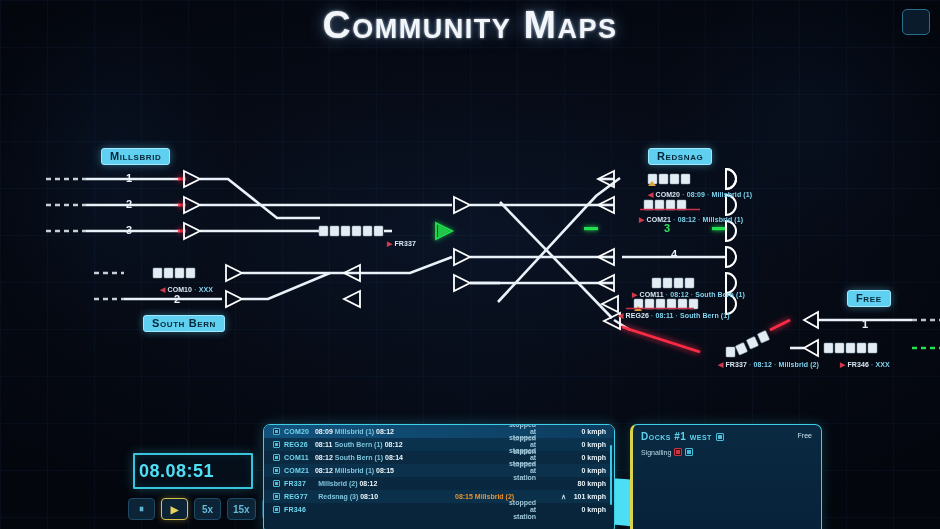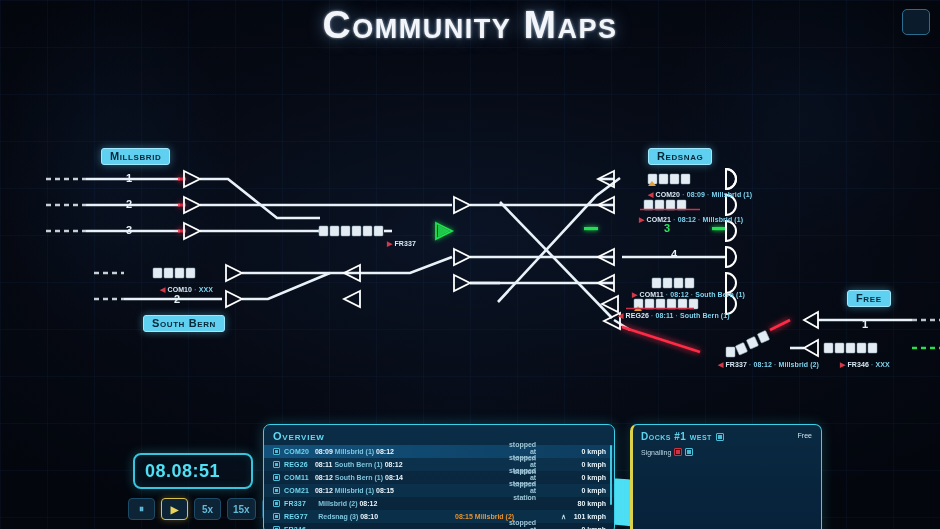--- a/index.html
+++ b/index.html
@@ -69,24 +69,24 @@
   .pnum{
     position:absolute; font-size:11px; font-weight:700;
     color:#e7f1f8;
   }
   .pnum.green{ color:#2ee25f; }
 
   
   #clockbox{
     position:absolute; left:133px; top:453px;
     width:120px; height:36px;
-    border:2px solid #37c6de; border-radius:8px;
+    border:2px solid #37c6de; border-radius:1px;
     background:rgba(6,18,30,.75);
     display:flex; align-items:center; gap:7px;
-    padding:0 10px;
+    padding:0 4px;
     box-shadow:0 0 11px rgba(55,198,222,.3), inset 0 0 9px rgba(55,198,222,.12);
   }
   #clocktext{
     color:#4fe0f5; font-size:18px; font-weight:700; letter-spacing:.5px;
   }
   #speedrow{
     position:absolute; left:128px; top:498px;
     display:flex; gap:6px; align-items:center;
   }
   .sbtn{
@@ -466,21 +466,20 @@
 </div>
 <div id="speedrow">
     <div class="sbtn">⏸</div>
     <div class="sbtn active">▶</div>
     <div class="sbtn">5x</div>
     <div class="sbtn">15x</div>
     <div class="sbtn">25x</div>
   </div>
 
 <div id="overview">
-  <div id="ovhead">Overview</div>
   <div id="ovrows">
       <div class="ovrow r0">
         <span class="ticon"></span>
         <span class="code">COM20</span>
         <span class="sched"><b>08:09</b> <span class="stn">Millsbrid (1)</span> <b>08:12</b></span>
         <span class="nxt"></span>
         <span class="state">stopped at station</span>
         <span class="spd">0 kmph</span>
       </div>
       <div class="ovrow alt">

